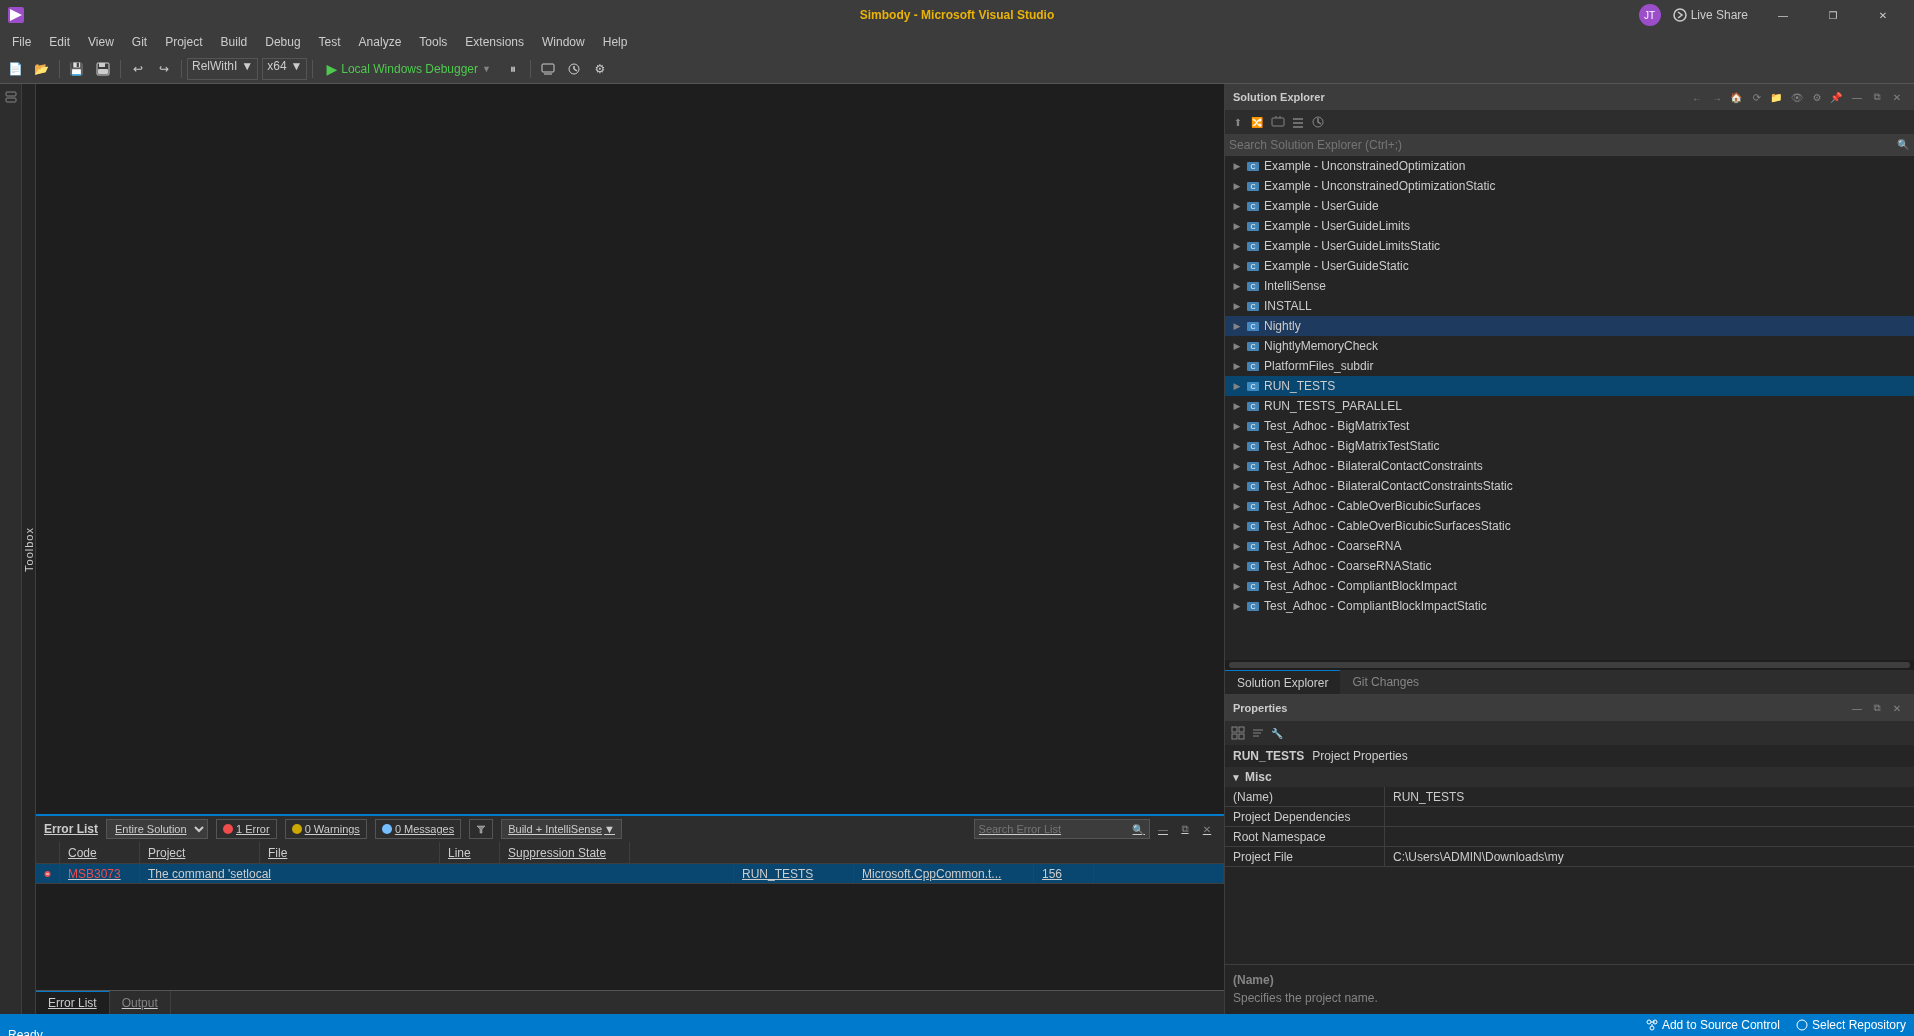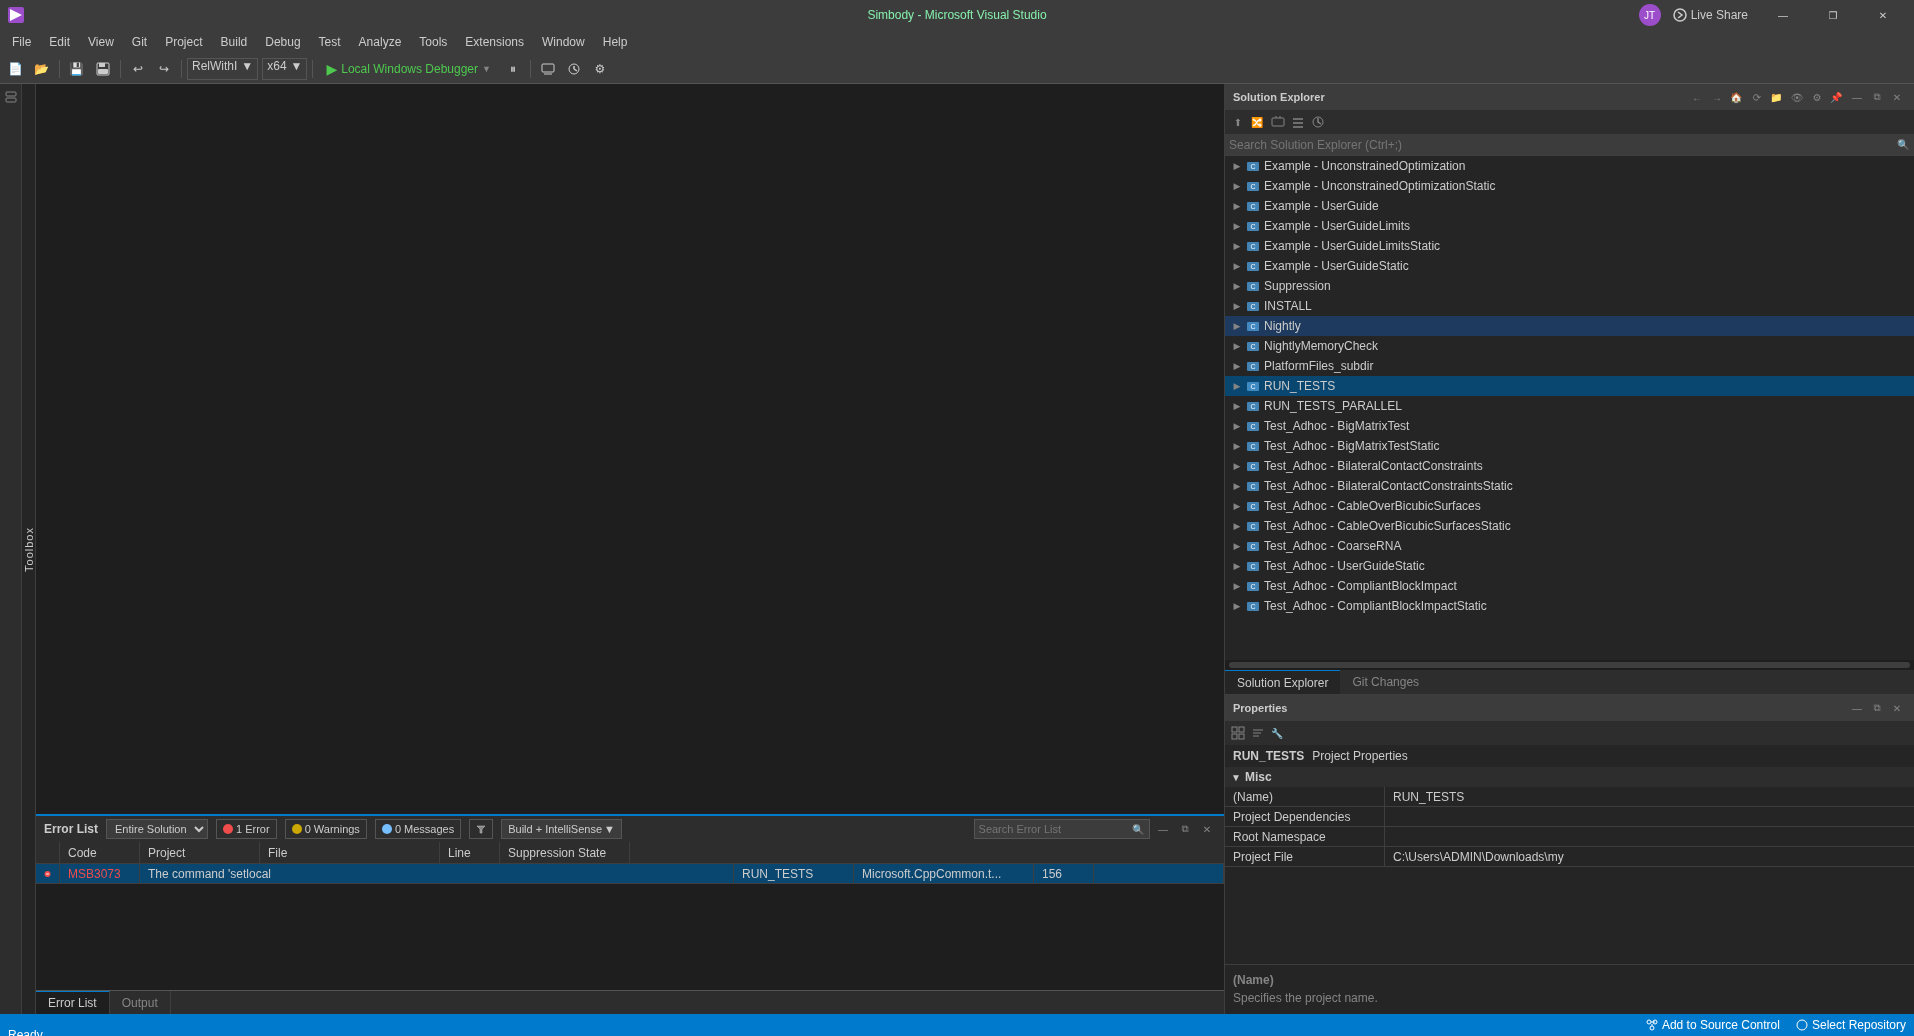--- a/index.html
+++ b/index.html
@@ -38,22 +38,23 @@
       display: flex;
       align-items: center;
       justify-content: center;
       font-size: 10px;
       color: white;
     }
     #title-bar-center {
       position: absolute;
       left: 50%;
       transform: translateX(-50%);
-      color: #86efac;
-      font-size: 12px;
+      color: #eab308;
+      font-size: 12px;
+      font-weight: bold;
     }
     #title-bar-right {
       display: flex;
       align-items: center;
       gap: 4px;
       margin-left: auto;
     }
     .title-btn {
       width: 46px;
       height: 30px;
@@ -202,20 +203,21 @@
       cursor: pointer;
       letter-spacing: 1px;
     }
 
     
     #editor-area {
       flex: 1;
       background: #1e1e1e;
       display: flex;
       flex-direction: column;
+      text-decoration: underline;
     }
 
     
     #right-panel {
       width: 690px;
       background: #252526;
       display: flex;
       flex-direction: column;
       flex-shrink: 0;
       border-left: 1px solid #3e3e3e;
@@ -917,21 +919,21 @@
           <span class="tree-label">Example - UserGuideStatic</span>
         </div>
         <div class="tree-item">
           <div class="tree-arrow">▶</div>
           <div class="tree-icon">
             <svg width="14" height="14" viewBox="0 0 14 14">
                 <rect x="1" y="3" width="12" height="9" rx="1" fill="#4b9bd8" opacity="0.8"></rect>
                 <text x="7" y="10" font-size="7" fill="white" text-anchor="middle">C</text>
               </svg>
           </div>
-          <span class="tree-label">Suppression</span>
+          <span class="tree-label">IntelliSense</span>
         </div>
         <div class="tree-item">
           <div class="tree-arrow">▶</div>
           <div class="tree-icon">
             <svg width="14" height="14" viewBox="0 0 14 14">
                 <rect x="1" y="3" width="12" height="9" rx="1" fill="#4b9bd8" opacity="0.8"></rect>
                 <text x="7" y="10" font-size="7" fill="white" text-anchor="middle">C</text>
               </svg>
           </div>
           <span class="tree-label">INSTALL</span>
@@ -1057,21 +1059,21 @@
           <span class="tree-label">Test_Adhoc - CoarseRNA</span>
         </div>
         <div class="tree-item">
           <div class="tree-arrow">▶</div>
           <div class="tree-icon">
             <svg width="14" height="14" viewBox="0 0 14 14">
                 <rect x="1" y="3" width="12" height="9" rx="1" fill="#4b9bd8" opacity="0.8"></rect>
                 <text x="7" y="10" font-size="7" fill="white" text-anchor="middle">C</text>
               </svg>
           </div>
-          <span class="tree-label">Test_Adhoc - UserGuideStatic</span>
+          <span class="tree-label">Test_Adhoc - CoarseRNAStatic</span>
         </div>
         <div class="tree-item">
           <div class="tree-arrow">▶</div>
           <div class="tree-icon">
             <svg width="14" height="14" viewBox="0 0 14 14">
                 <rect x="1" y="3" width="12" height="9" rx="1" fill="#4b9bd8" opacity="0.8"></rect>
                 <text x="7" y="10" font-size="7" fill="white" text-anchor="middle">C</text>
               </svg>
           </div>
           <span class="tree-label">Test_Adhoc - CompliantBlockImpact</span>

